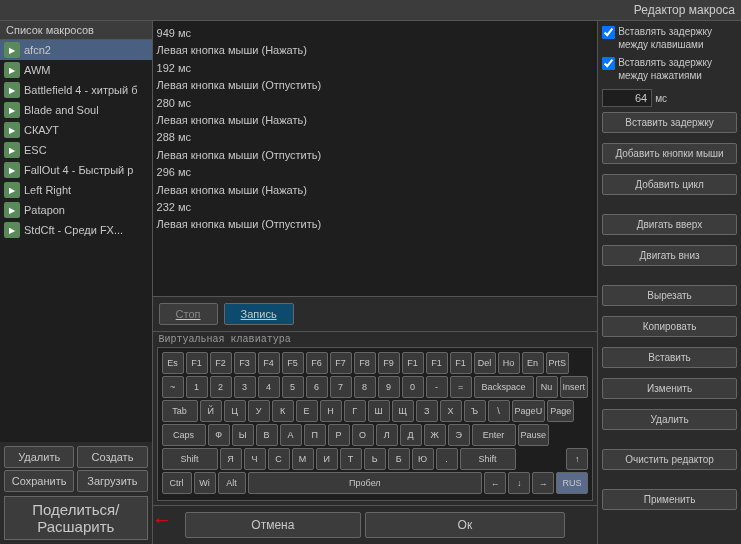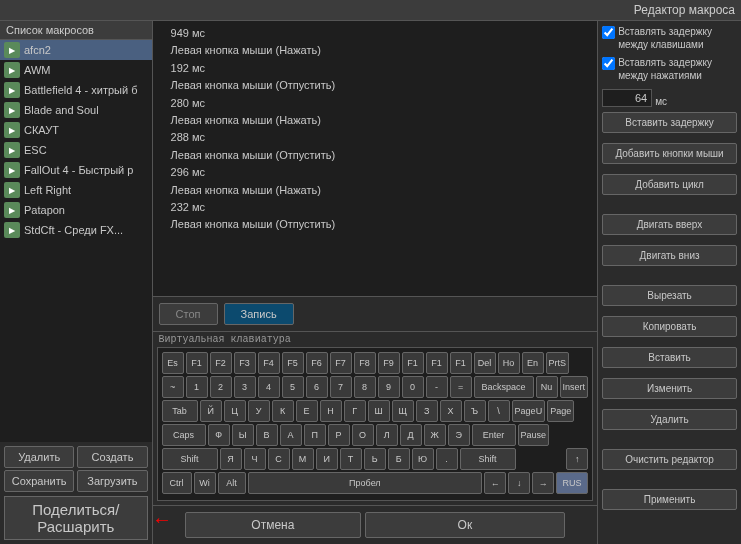--- a/index.html
+++ b/index.html
@@ -140,29 +140,29 @@
       padding: 4px;
       overflow-y: auto;
       font-size: 11px;
       color: #c8c8c8;
       border-bottom: 1px solid #555;
     }
 
     .editor-line {
       padding: 1px 0;
       line-height: 1.4;
-      margin-left: 14px;
     }
 
     .editor-controls {
       display: flex;
       align-items: center;
       padding: 6px;
       gap: 6px;
       background: #2b2b2b;
+      text-decoration: underline;
     }
 
     .btn-stop {
       padding: 4px 16px;
       background: #3c3c3c;
       border: 1px solid #666;
       color: #888;
       font-size: 11px;
       cursor: pointer;
       border-radius: 2px;
@@ -288,21 +288,21 @@
     }
 
     .right-option-label {
       font-size: 10px;
       color: #c8c8c8;
       line-height: 1.3;
     }
 
     .delay-input-row {
       display: flex;
-      align-items: flex-end;
+      align-items: center;
       gap: 3px;
       margin: 2px 0;
     }
 
     .delay-input {
       width: 50px;
       background: #1e1e1e;
       border: 1px solid #555;
       color: #c8c8c8;
       font-size: 11px;

